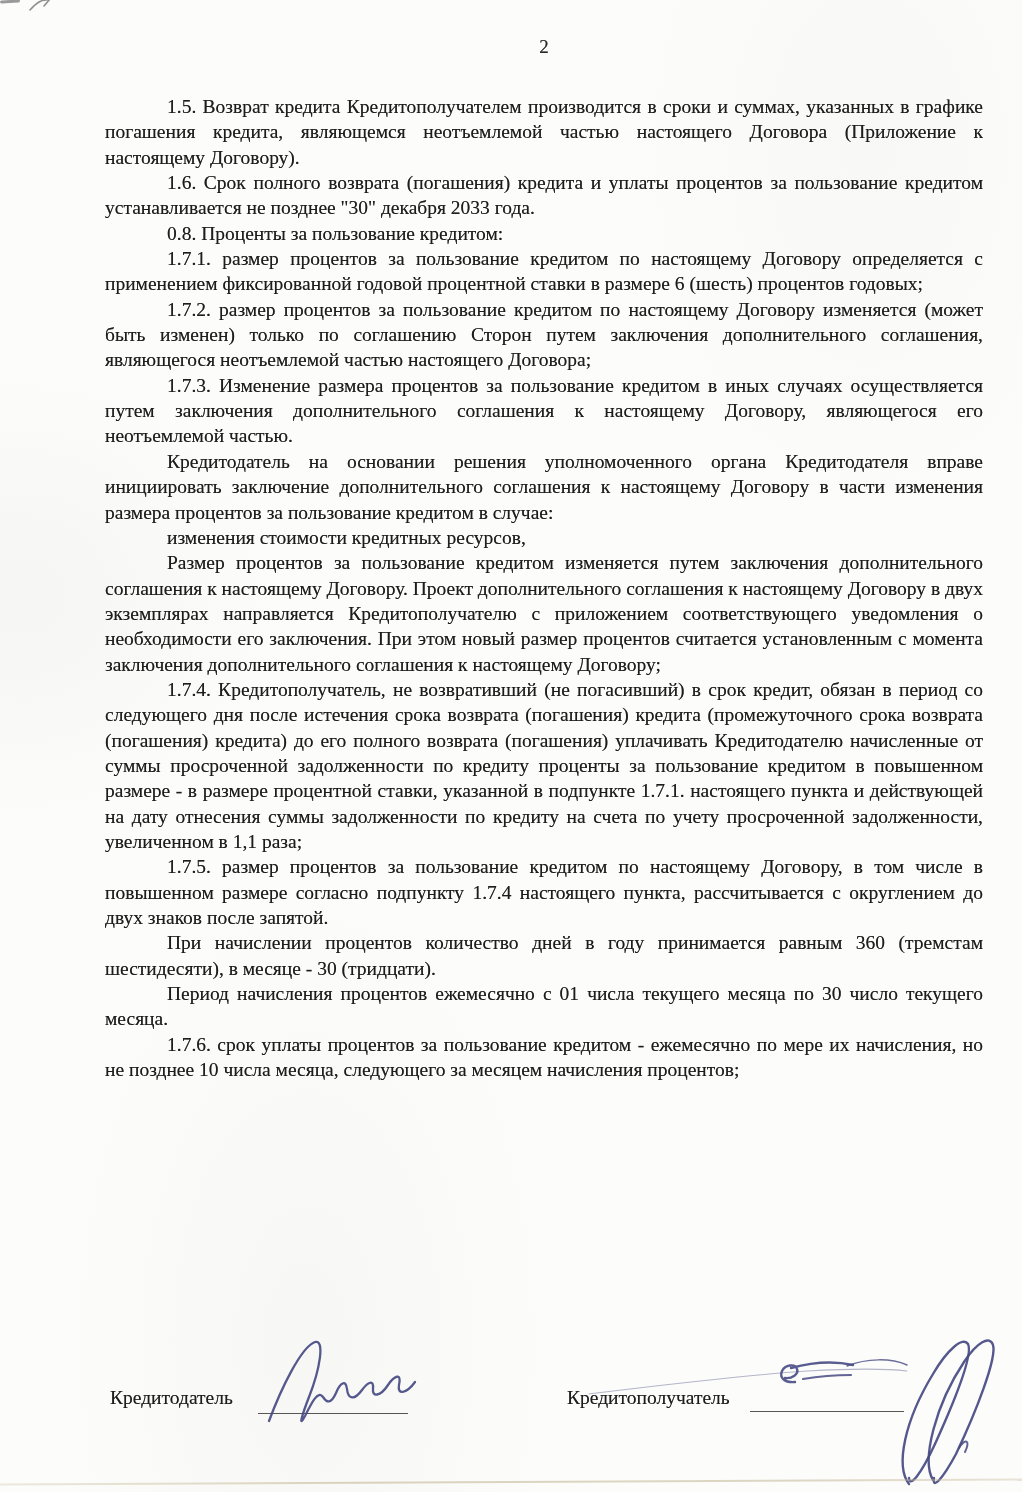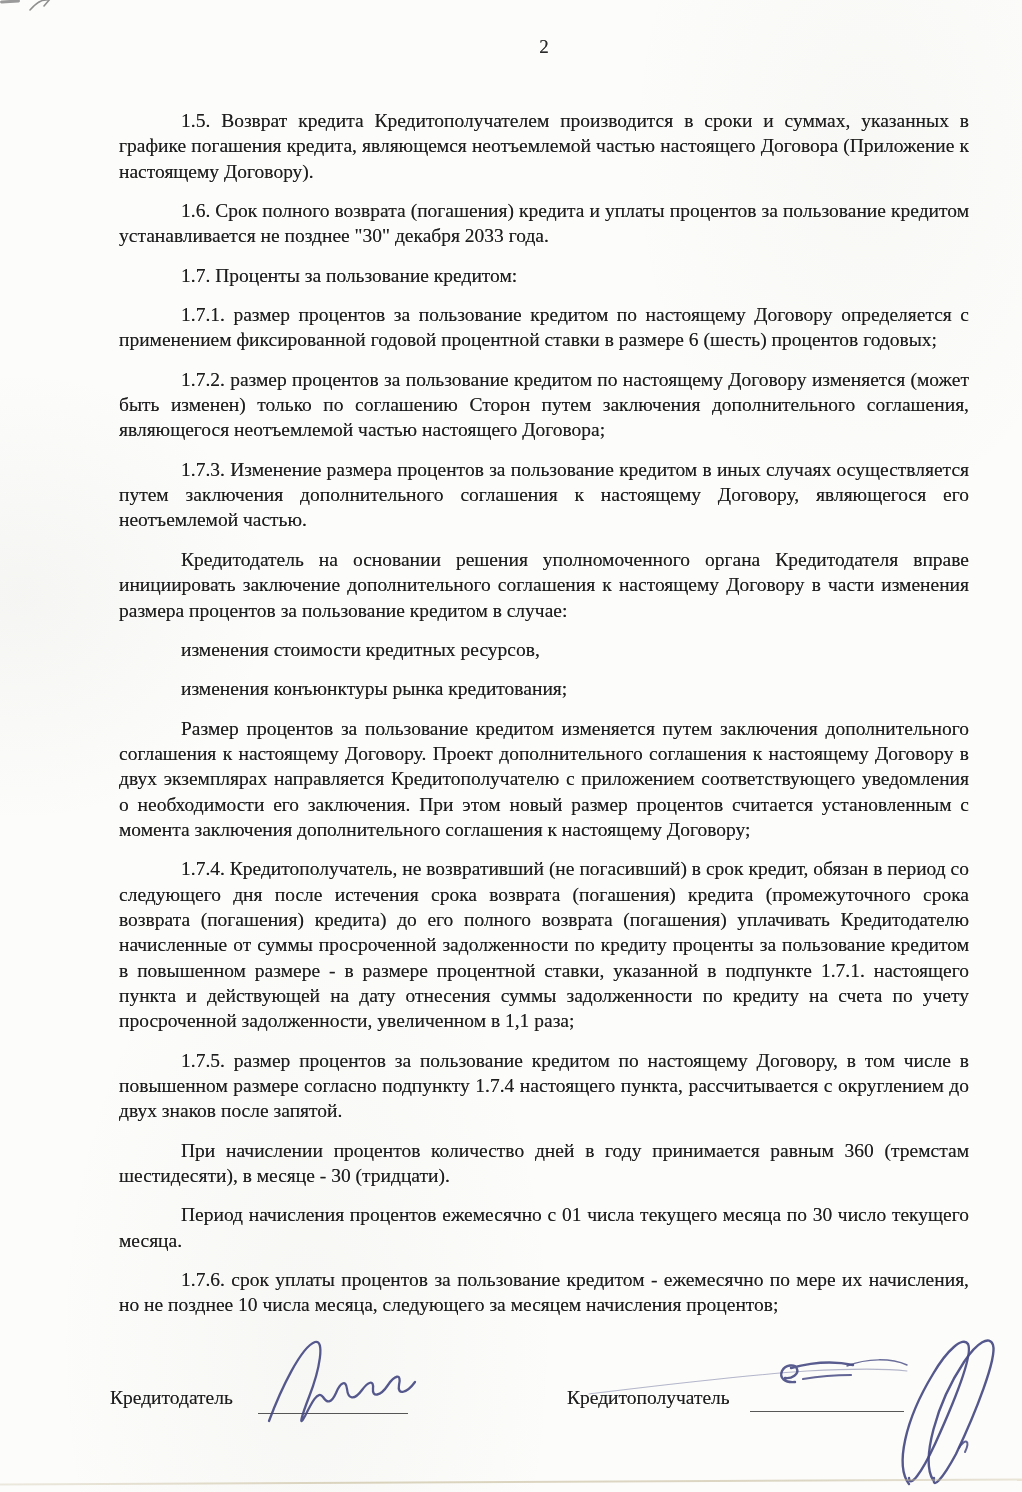--- a/index.html
+++ b/index.html
@@ -20,21 +20,21 @@
     text-align:center;font-size:19px;color:#2a2a2a;
     text-shadow:0 0 0.4px rgba(0,0,0,0.45);
   }
   .body-text{
     position:absolute;left:105px;top:94px;width:878px;
     font-size:19.5px;line-height:25.35px;
     text-align:justify;
     text-shadow:0 0 0.45px rgba(10,10,10,0.55);
     hyphens:none;
   }
-  .body-text p{margin:14px;text-indent:62px;}
+  .body-text p{margin:0;text-indent:62px;}
   .sig-label{
     position:absolute;font-size:19.5px;color:#1d1d1d;
     text-shadow:0 0 0.45px rgba(10,10,10,0.5);
     white-space:nowrap;
   }
   .sig-line{
     position:absolute;height:0;border-bottom:1.6px solid #3a3a3a;opacity:0.85;
   }
   .ink{position:absolute;}
   .ink path{fill:none;stroke:#464a82;stroke-linecap:round;stroke-linejoin:round;}
@@ -53,27 +53,26 @@
   <div class="artifact" style="left:0;top:0;width:20px;height:3px;background:#9a9a9a;transform:rotate(-3deg);border-radius:2px;"></div>
   <svg class="artifact" style="left:28px;top:-2px;" width="26" height="14" viewBox="0 0 26 14">
     <path d="M2,12 C8,5 13,2 18,2 M18,2 L22,1 L16,8" fill="none" stroke="#8f8f8f" stroke-width="1.6" stroke-linecap="round"></path>
   </svg>
 
   <div class="page-number">2</div>
 
   <div class="body-text">
     <p>1.5. Возврат кредита Кредитополучателем производится в сроки и суммах, указанных в графике погашения кредита, являющемся неотъемлемой частью настоящего Договора (Приложение к настоящему Договору).</p>
     <p>1.6. Срок полного возврата (погашения) кредита и уплаты процентов за пользование кредитом устанавливается не позднее "30" декабря 2033 года.</p>
-    <p>1.7. Проценты за пользование кредитом:</p>
+    <p>0.8. Проценты за пользование кредитом:</p>
     <p>1.7.1. размер процентов за пользование кредитом по настоящему Договору определяется с применением фиксированной годовой процентной ставки в размере 6 (шесть) процентов годовых;</p>
     <p>1.7.2. размер процентов за пользование кредитом по настоящему Договору изменяется (может быть изменен) только по соглашению Сторон путем заключения дополнительного соглашения, являющегося неотъемлемой частью настоящего Договора;</p>
     <p>1.7.3. Изменение размера процентов за пользование кредитом в иных случаях осуществляется путем заключения дополнительного соглашения к настоящему Договору, являющегося его неотъемлемой частью.</p>
     <p>Кредитодатель на основании решения уполномоченного органа Кредитодателя вправе инициировать заключение дополнительного соглашения к настоящему Договору в части изменения размера процентов за пользование кредитом в случае:</p>
     <p>изменения стоимости кредитных ресурсов,</p>
-    <p>изменения конъюнктуры рынка кредитования;</p>
     <p>Размер процентов за пользование кредитом изменяется путем заключения дополнительного соглашения к настоящему Договору. Проект дополнительного соглашения к настоящему Договору в двух экземплярах направляется Кредитополучателю с приложением соответствующего уведомления о необходимости его заключения. При этом новый размер процентов считается установленным с момента заключения дополнительного соглашения к настоящему Договору;</p>
     <p>1.7.4. Кредитополучатель, не возвративший (не погасивший) в срок кредит, обязан в период со следующего дня после истечения срока возврата (погашения) кредита (промежуточного срока возврата (погашения) кредита) до его полного возврата (погашения) уплачивать Кредитодателю начисленные от суммы просроченной задолженности по кредиту проценты за пользование кредитом в повышенном размере - в размере процентной ставки, указанной в подпункте 1.7.1. настоящего пункта и действующей на дату отнесения суммы задолженности по кредиту на счета по учету просроченной задолженности, увеличенном в 1,1 раза;</p>
     <p>1.7.5. размер процентов за пользование кредитом по настоящему Договору, в том числе в повышенном размере согласно подпункту 1.7.4 настоящего пункта, рассчитывается с округлением до двух знаков после запятой.</p>
     <p>При начислении процентов количество дней в году принимается равным 360 (тремстам шестидесяти), в месяце - 30 (тридцати).</p>
     <p>Период начисления процентов ежемесячно с 01 числа текущего месяца по 30 число текущего месяца.</p>
     <p>1.7.6. срок уплаты процентов за пользование кредитом - ежемесячно по мере их начисления, но не позднее 10 числа месяца, следующего за месяцем начисления процентов;</p>
   </div>
 
   <div>
     <span class="sig-label" style="left:110px;top:1387px;text-align:right;">Кредитодатель</span>

